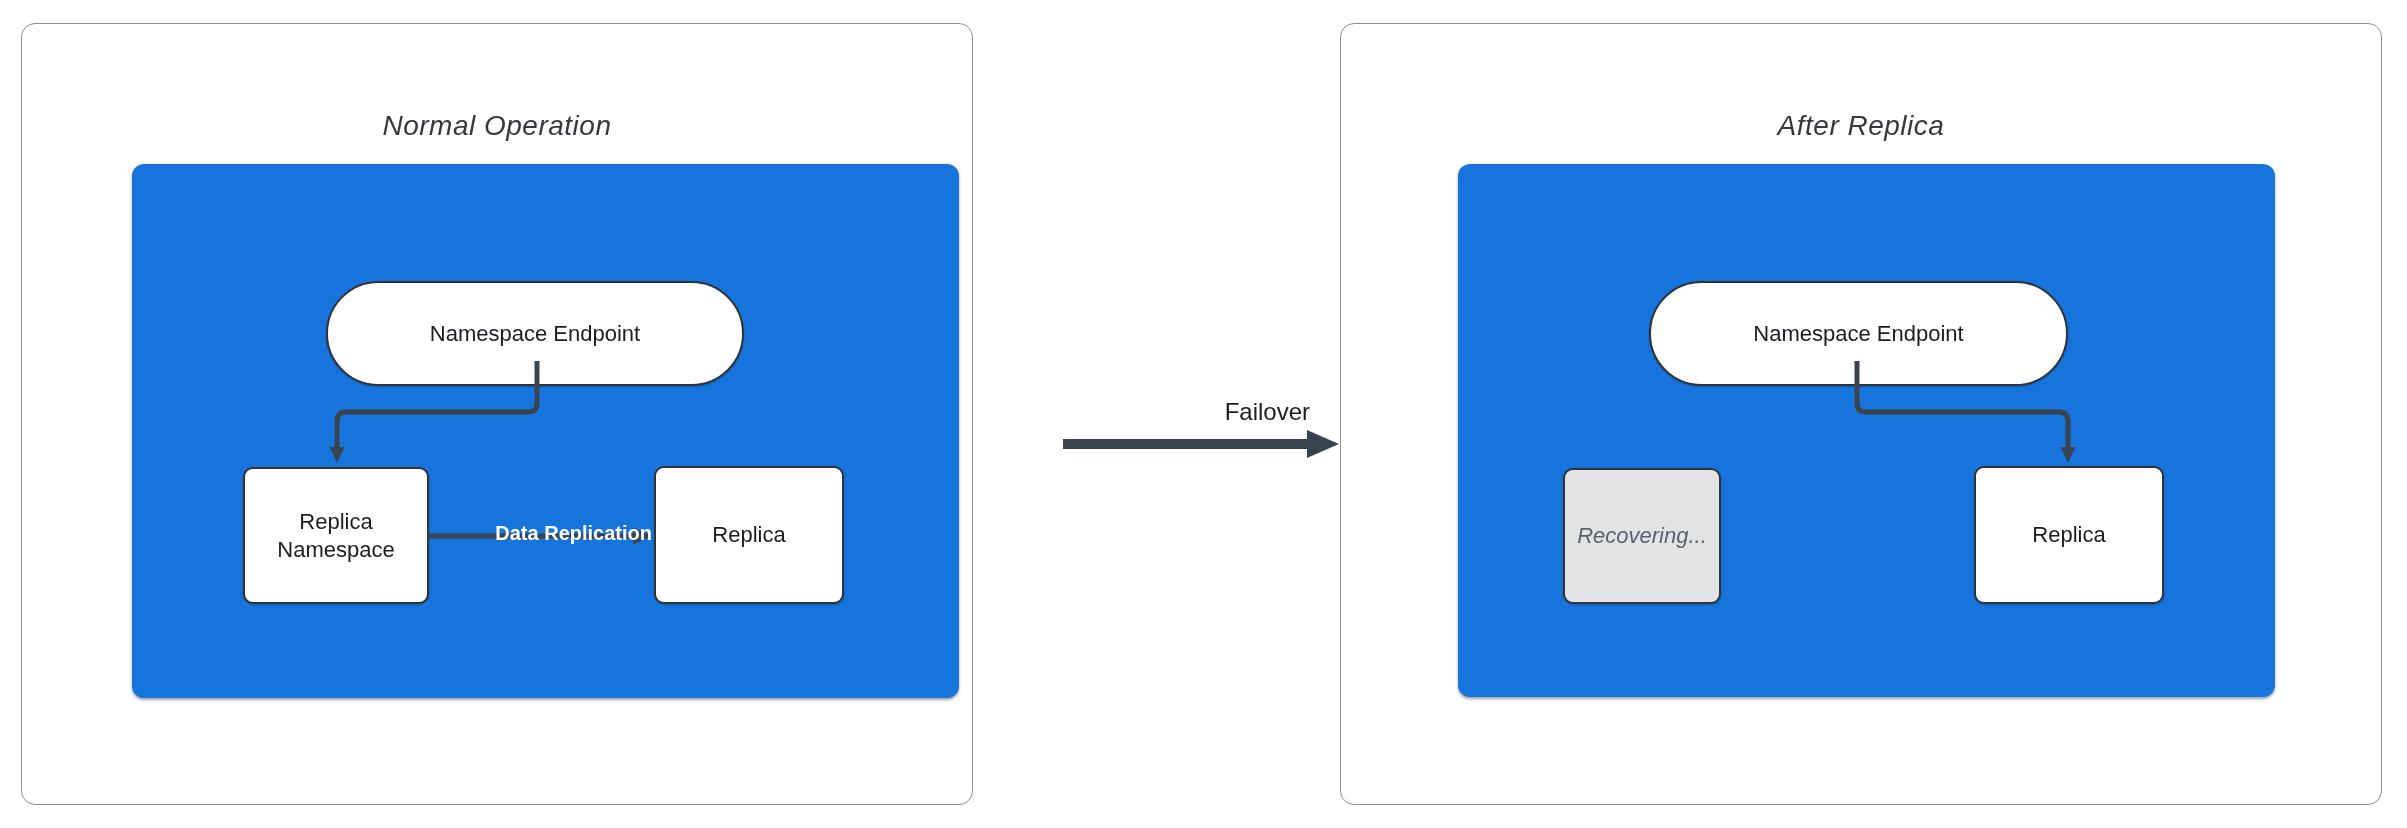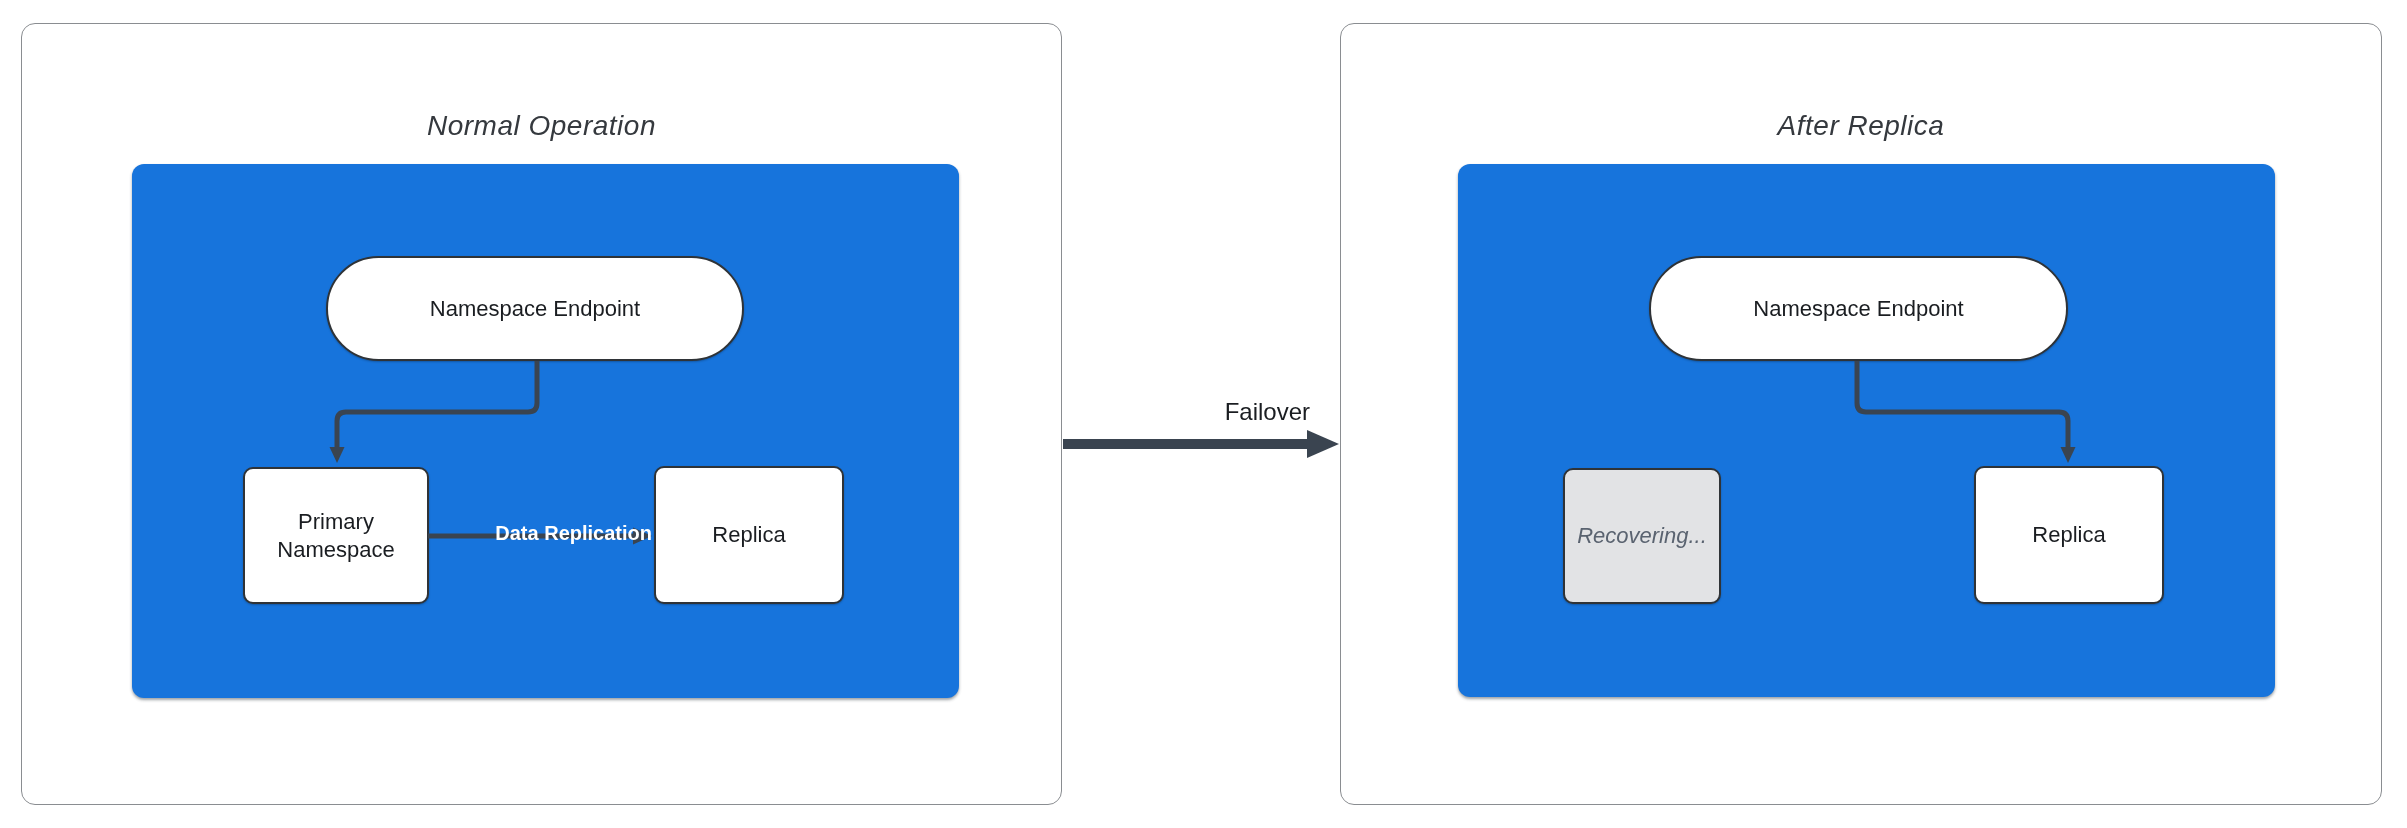--- a/index.html
+++ b/index.html
@@ -20,21 +20,21 @@
   body{
     width:2407px;height:828px;overflow:hidden;
     font-family:"Liberation Sans","DejaVu Sans",sans-serif;
   }
   #stage{position:relative;width:2407px;height:828px;background:var(--background);}
 
   .panel{
     position:absolute;top:23px;height:782px;
     background:#fff;border:1.5px solid var(--panel-border);border-radius:14px;
   }
-  #panel-left{left:21px;width:1041px;}
+  #panel-left{left:21px;width:952px;}
   #panel-right{left:1340px;width:1042px;}
 
   .panel-title{
     position:absolute;top:86px;left:0;width:100%;
     text-align:center;font-size:28px;font-style:italic;
     color:var(--title-text);letter-spacing:0.5px;
   }
 
   .cluster{
     position:absolute;background:var(--container-fill);
@@ -42,21 +42,21 @@
   }
   #cluster-left{left:110px;top:140px;width:827px;height:534px;}
   #cluster-right{left:117px;top:140px;width:817px;height:533px;}
 
   .node{
     position:absolute;display:flex;align-items:center;justify-content:center;
     background:var(--node-fill);border:2px solid var(--node-border);
     color:var(--node-text);font-size:22px;line-height:1.25;text-align:center;
     box-shadow:0 1px 2px rgba(0,0,0,.25);
   }
-  .stadium{border-radius:53px;}
+  .stadium{border-radius:53px;margin-top:25px;}
   .rect{border-radius:10px;padding:8px;}
 
   #node-endpoint-left{left:304px;top:232px;width:418px;height:105px;}
   #node-primary{left:221px;top:443px;width:186px;height:137px;}
   #node-replica-left{left:632px;top:442px;width:190px;height:138px;}
 
   #node-endpoint-right{left:308px;top:232px;width:419px;height:105px;}
   #node-recovering{
     left:222px;top:444px;width:158px;height:136px;
     background:var(--recovering-fill);color:var(--recovering-text);font-style:italic;
@@ -85,21 +85,21 @@
 
 <div id="stage">
 
   <section class="panel" id="panel-left">
     <div class="panel-title">Normal Operation</div>
     <div class="cluster" id="cluster-left"></div>
     <div class="node stadium" id="node-endpoint-left">
       <span>Namespace Endpoint</span>
     </div>
     <div class="node rect" id="node-primary">
-      <span>Primary Namespace</span>
+      <span>Replica Namespace</span>
     </div>
     <div class="node rect" id="node-replica-left">
       <span>Replica</span>
     </div>
   </section>
 
   <section class="panel" id="panel-right">
     <div class="panel-title">After Replica</div>
     <div class="cluster" id="cluster-right"></div>
     <div class="node stadium" id="node-endpoint-right">

